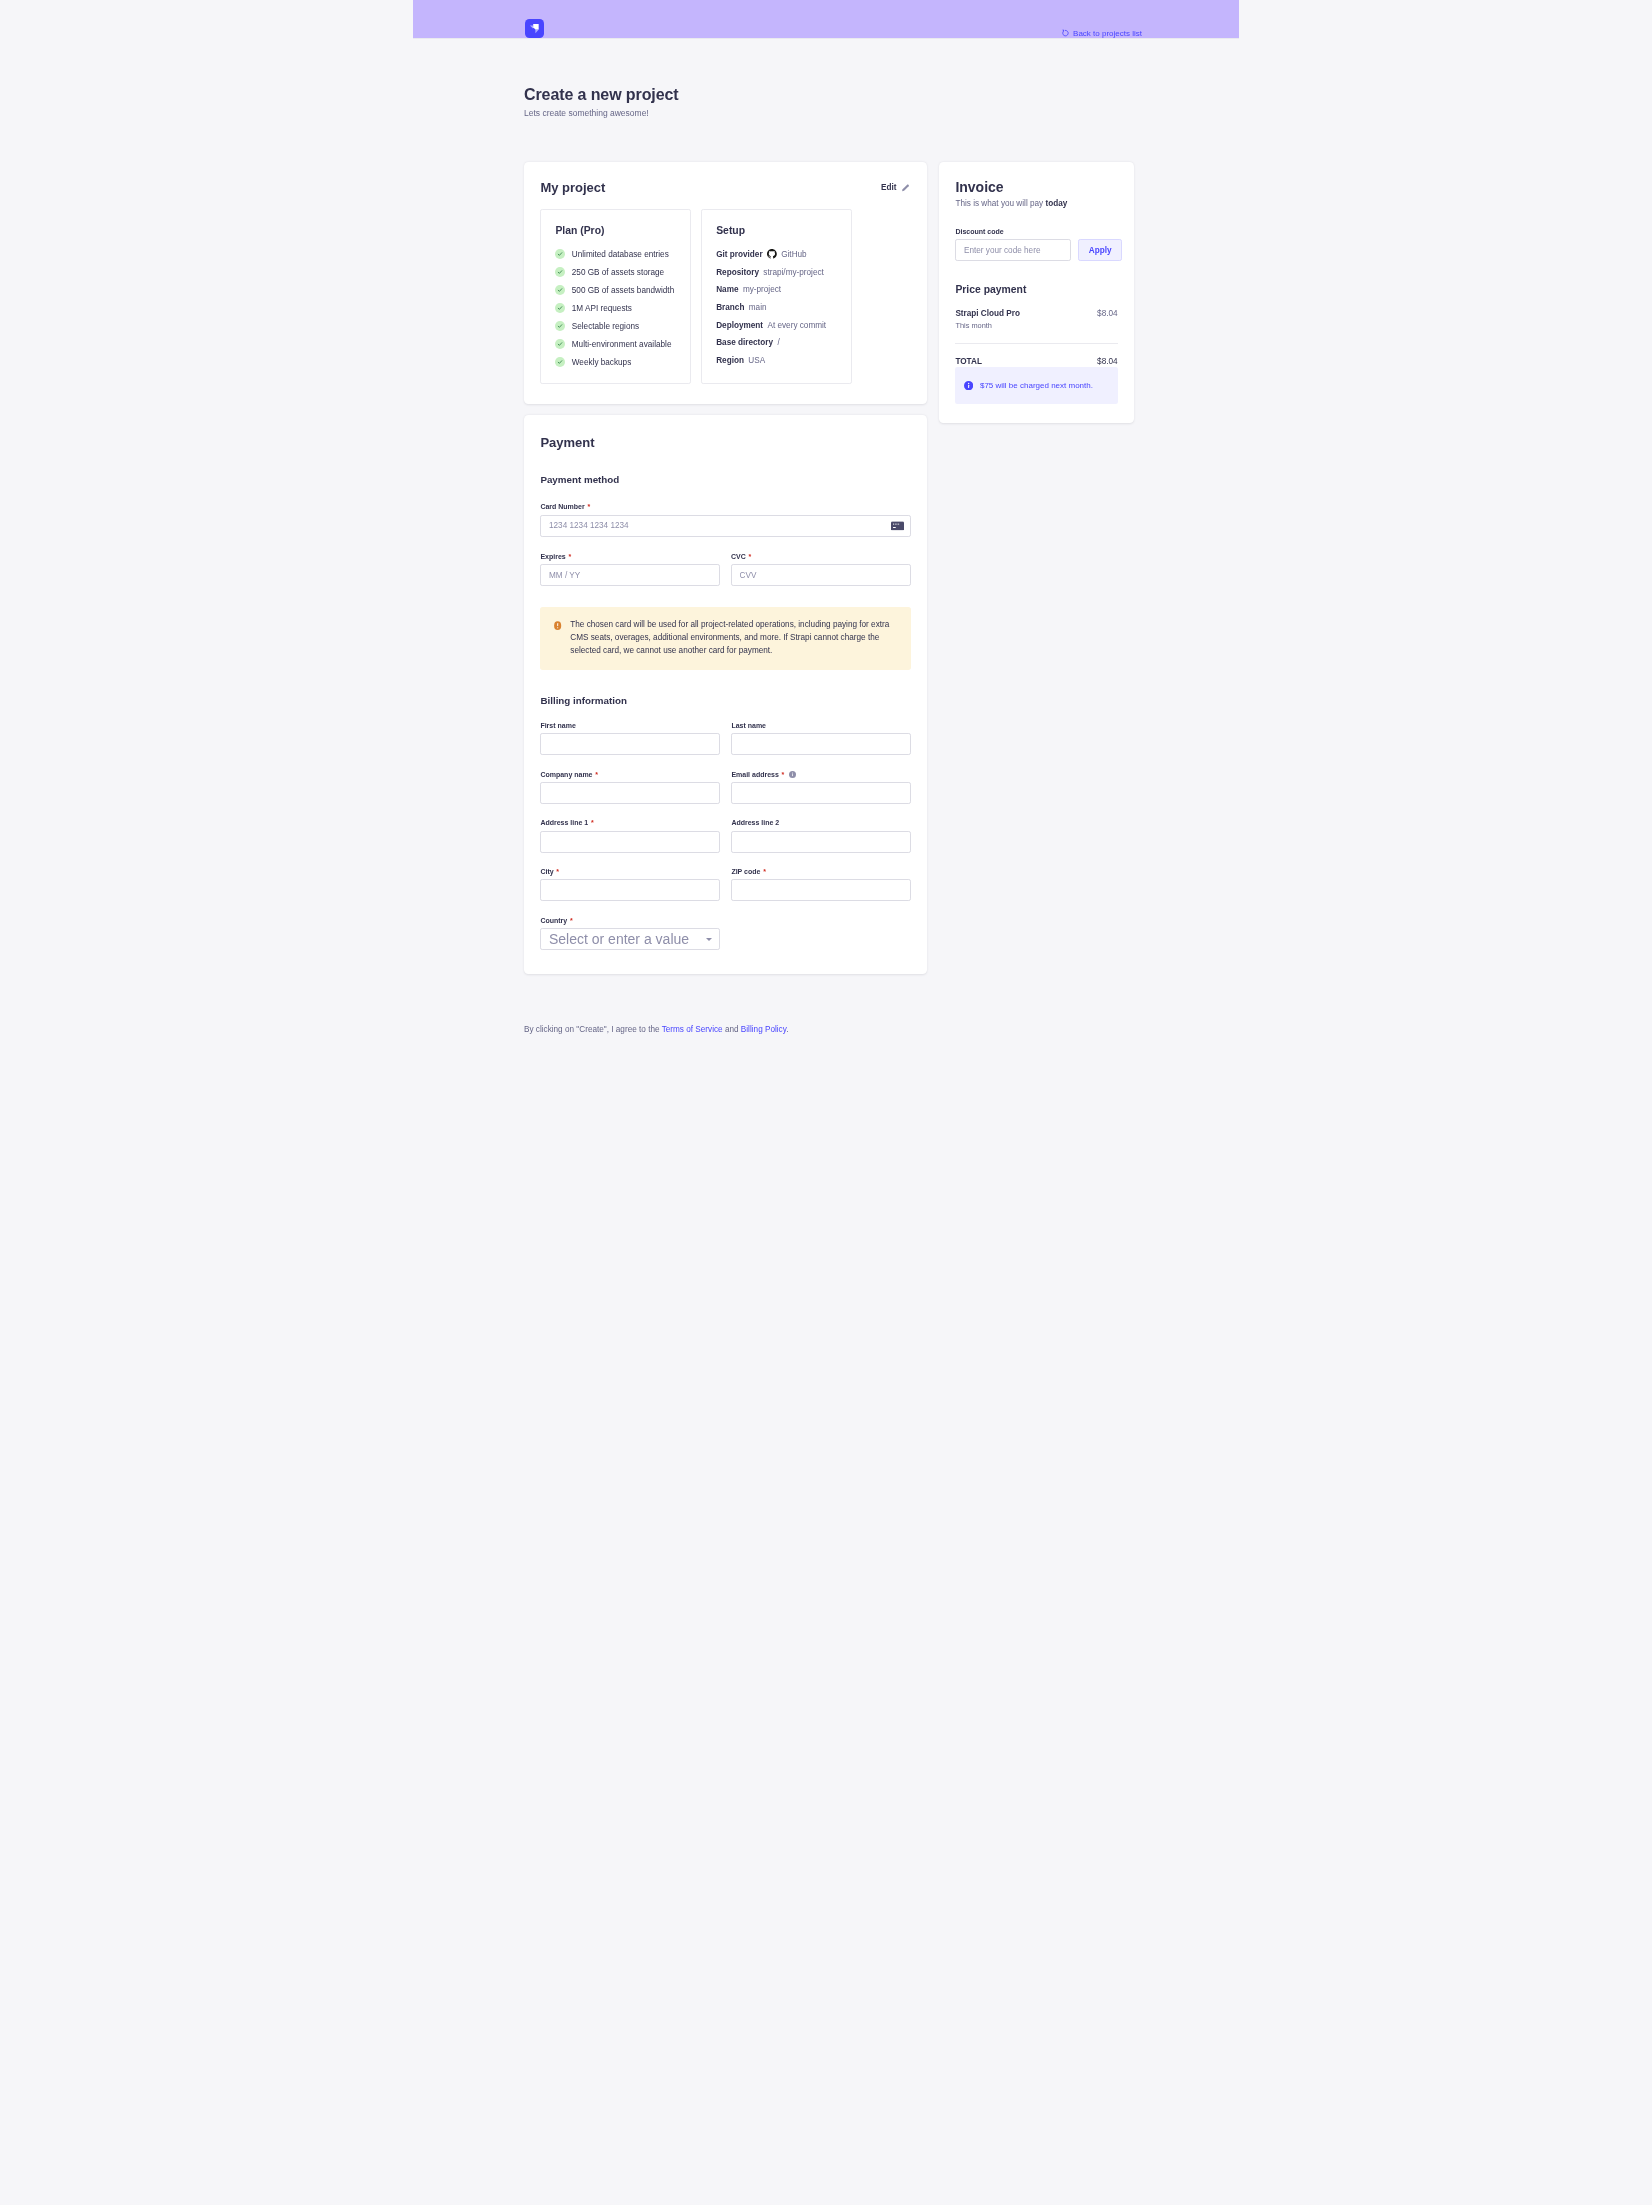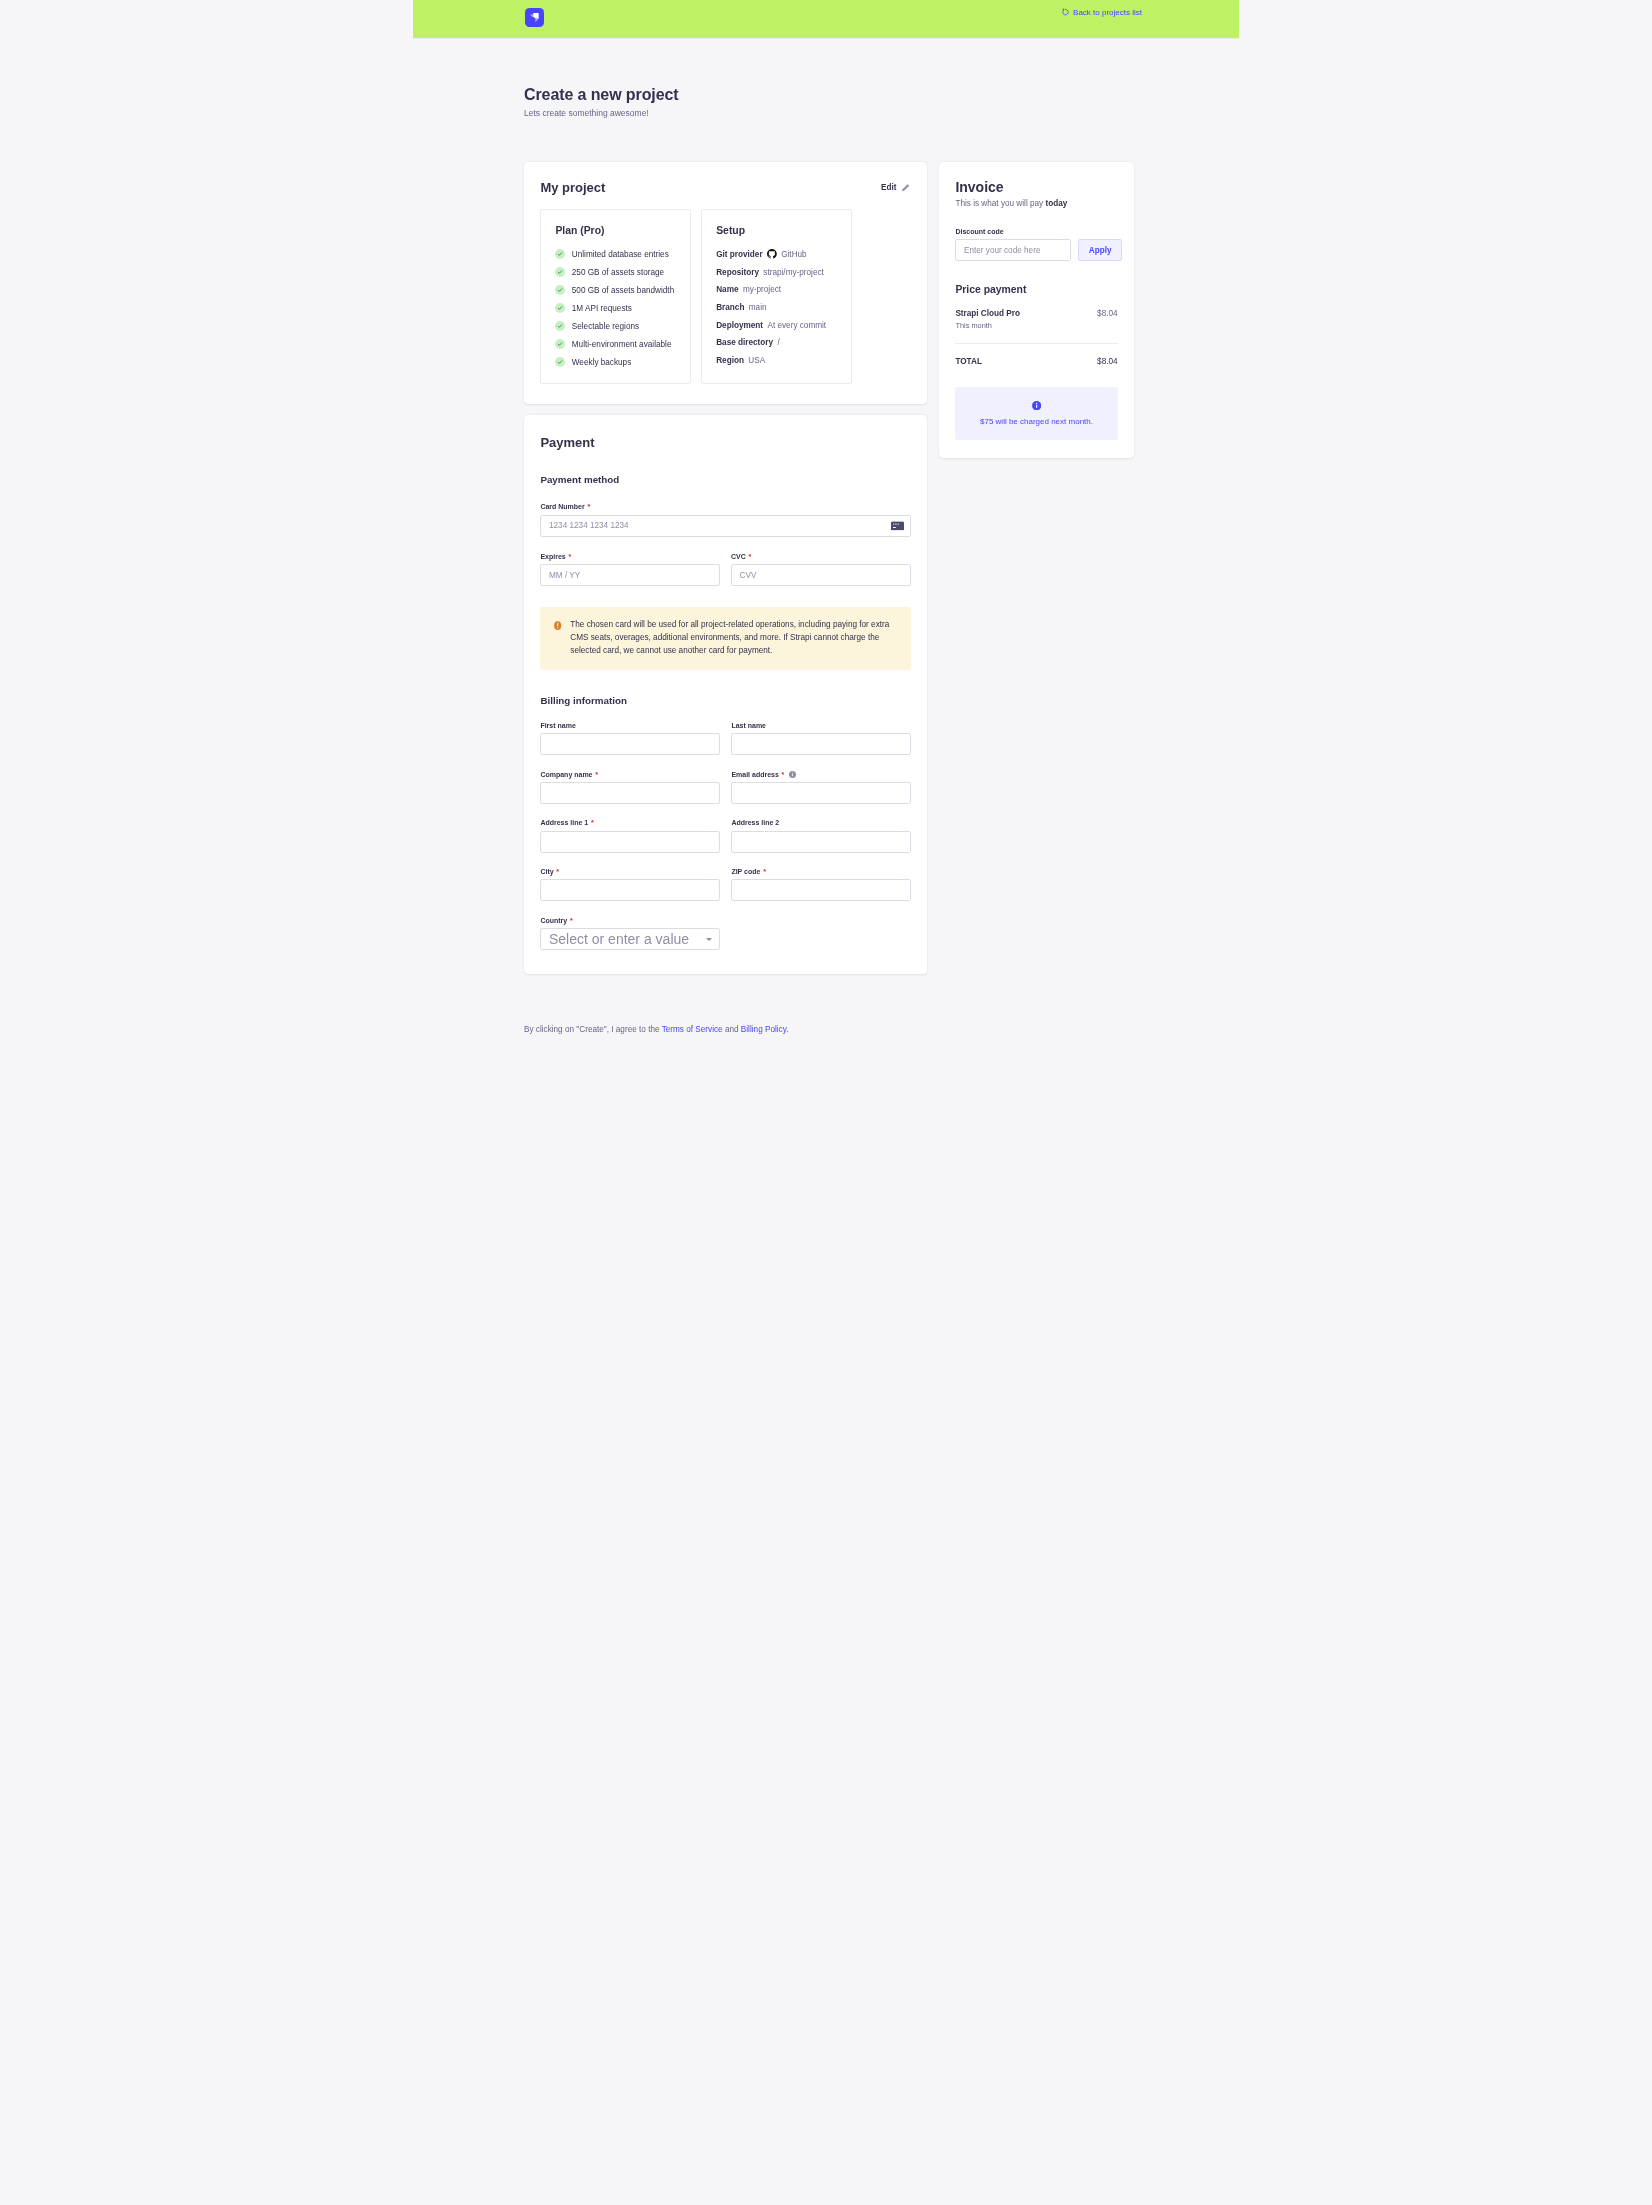--- a/index.html
+++ b/index.html
@@ -1,21 +1,21 @@
 <!DOCTYPE html>
 <html style="font-size:8.7px"><head>
 <meta charset="utf-8">
 <style>
   * { margin:0; padding:0; box-sizing:border-box; }
   html,body { background:#F6F6F9; font-family:"Liberation Sans", sans-serif; color:#32324D; }
   .page { width:826px; min-height:1103px; margin:0 auto; background:#F6F6F9; }
 
   
-  .topbar { height:39px; background:#bef264; border-bottom:0.5px solid #EAEAEF;
-            display:flex; align-items:flex-start; justify-content:space-between; padding:8px 97px 0 112px; }
+  .topbar { height:39px; background:#c4b5fd; border-bottom:0.5px solid #EAEAEF;
+            display:flex; align-items:flex-end; justify-content:space-between; padding:16px 97px 0 112px; }
   .logo { width:18.6px; height:18.6px; border-radius:4.4px; background:#4945FF; position:relative; overflow:hidden; }
   .back-link { display:flex; align-items:center; gap:4.4px; color:#4945FF; font-size:8px; text-decoration:none; cursor:pointer; }
 
   
   .content { padding:47px 97px 0 111px; }
   h1 { font-size:16px; font-weight:700; letter-spacing:-0.1px; }
   .subtitle { margin-top:4.4px; font-size:8.5px; color:#666687; }
 
   .columns { display:flex; align-items:flex-start; gap:12px; margin-top:44px; }
   .col-left { width:403px; }
@@ -57,21 +57,21 @@
                color:#4945FF; font-size:8.2px; font-weight:600; cursor:pointer; font-family:inherit; }
   .price-title { margin-top:23px; font-size:10.4px; font-weight:700; }
   .price-row { margin-top:14px; display:flex; justify-content:space-between; align-items:flex-start; }
   .price-name { font-size:8.2px; font-weight:600; }
   .price-period { margin-top:2.7px; font-size:7.4px; color:#666687; }
   .price-amount { font-size:8.2px; color:#666687; }
   .divider { margin-top:13px; border-top:0.5px solid #EAEAEF; }
   .total-row { margin-top:13px; display:flex; justify-content:space-between; align-items:center; }
   .total-label { font-size:8.2px; font-weight:700; }
   .total-amount { font-size:8.2px; color:#32324D; }
-  .invoice-alert { margin-top:21px; background:#F0F0FF; border-radius:2.2px; padding:14px 8.7px; display:flex; align-items:center; gap:6.6px;flex-direction:column; }
+  .invoice-alert { margin-top:1px; background:#F0F0FF; border-radius:2.2px; padding:14px 8.7px; display:flex; align-items:center; gap:6.6px; }
   .invoice-alert-text { color:#4945FF; font-size:8px; }
 
   
   .payment-card { margin-top:11px; padding:19.7px 16.4px 24px; }
   .section-h { font-size:9.8px; font-weight:700; }
   .pm-title { margin-top:24px; }
   .field-label { font-size:7px; font-weight:600; color:#32324D; display:flex; align-items:center; gap:2.7px; }
   .req { color:#D02B20; font-weight:700; }
   .mt-label { margin-top:18.6px; }
   .input-wrap { position:relative; margin-top:4.4px; }

